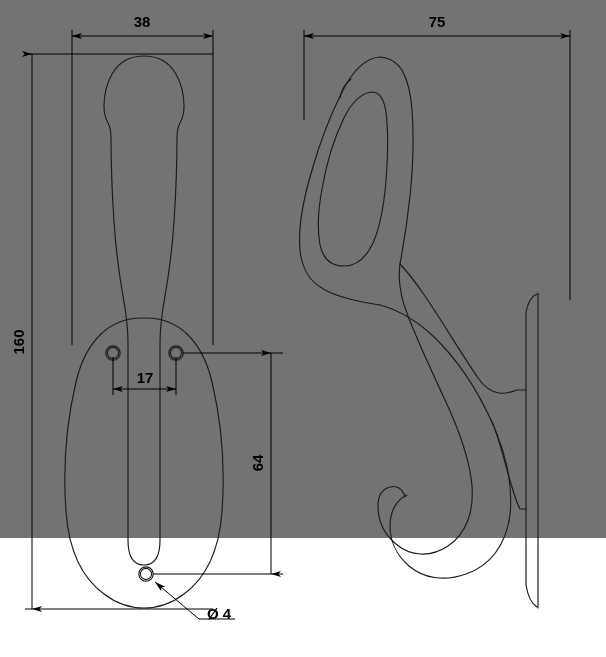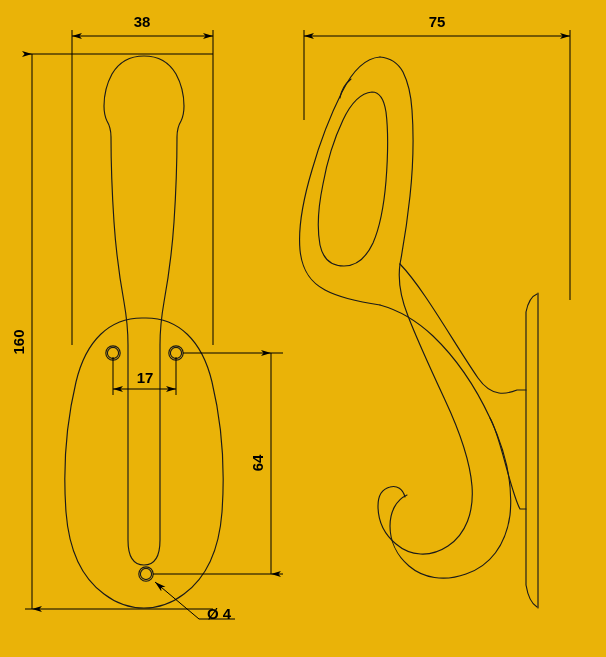--- a/index.html
+++ b/index.html
@@ -2,21 +2,21 @@
 <html><head>
 <meta charset="utf-8">
 <title>Coat Hook Technical Drawing</title>
 <style>
   html,body{margin:0;padding:0;background:#ffffff;}
   body{
     width:606px;height:657px;overflow:hidden;
     font-family:"Liberation Sans", sans-serif;
     color:#000;
   }
-  #drawing-root{position:relative;width:606px;height:657px;background:#eab308;}
+  #drawing-root{position:relative;width:606px;height:538px;background:#737373;}
   svg{display:block;}
   .dim-text{
     font-family:"Liberation Sans", sans-serif;
     font-size:15px;font-weight:bold;fill:#000;
   }
   .part-line{fill:none;stroke:#1a1a1a;stroke-width:1.15;
     stroke-linecap:round;stroke-linejoin:round;}
   .dim-line{fill:none;stroke:#000;stroke-width:1;}
   .ext-line{fill:none;stroke:#000;stroke-width:1;}
   .leader{fill:none;stroke:#000;stroke-width:1;}

